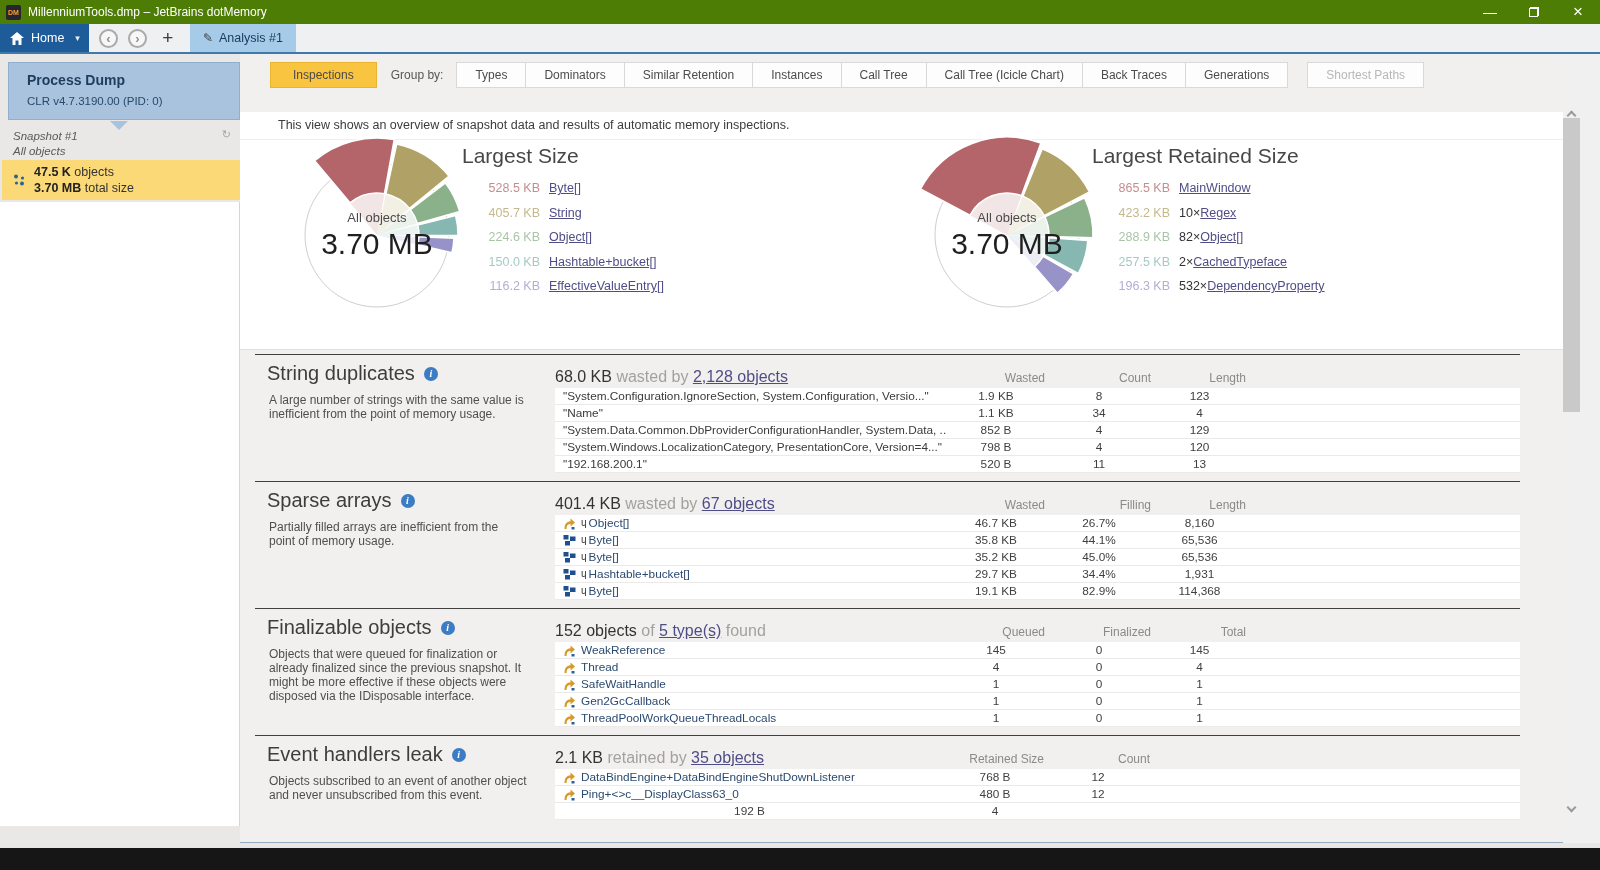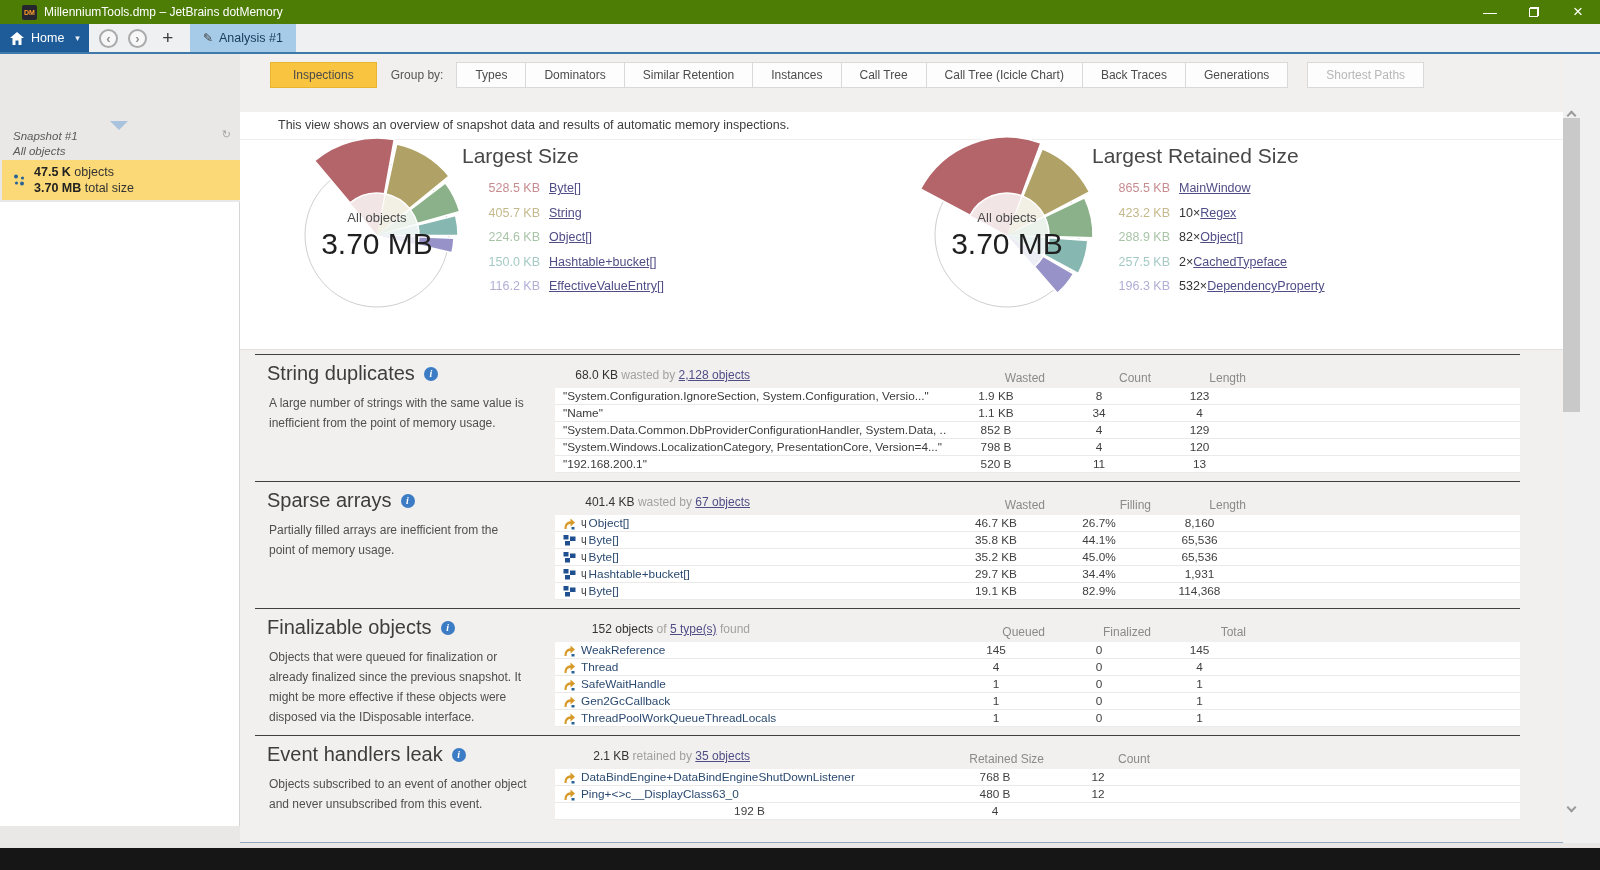--- a/index.html
+++ b/index.html
@@ -1,20 +1,20 @@
 <!DOCTYPE html>
 <html><head>
 <meta charset="utf-8">
 <style>
   * { margin:0; padding:0; box-sizing:border-box; }
   html,body { width:1600px; height:870px; overflow:hidden; }
   body { font-family:"Liberation Sans", sans-serif; background:#f0f0f0; position:relative; }
 
   
-  .titlebar { height:24px; background:#4e7d05; display:flex; align-items:center; color:#fff;padding-left:16px; }
+  .titlebar { height:24px; background:#4e7d05; display:flex; align-items:center; color:#fff; }
   .appicon { width:15px; height:15px; margin:0 7px 0 6px; background:#26262e; border-radius:2px;
              display:grid; place-items:center; font-size:7px; font-weight:bold; color:#ff9e2c; }
   .apptitle { font-size:12px; }
   .winbtns { margin-left:auto; display:flex; height:100%; }
   .winbtn { width:44px; display:grid; place-items:center; font-size:14px; color:#fff; }
   .restore-ic { position:relative; width:10px; height:10px; }
   .restore-ic:before { content:""; position:absolute; right:0; top:0; width:7px; height:7px; border:1px solid #fff; }
   .restore-ic:after  { content:""; position:absolute; left:0; bottom:0; width:7px; height:7px; border:1px solid #fff; background:#4e7d05; }
 
   
@@ -70,24 +70,24 @@
   .lcount { color:#333; }
   .legend a { color:#4f4d86; text-decoration:underline; }
 
   .sections { position:absolute; top:300px; left:15px; right:43px; bottom:0; }
   .section { position:relative; border-top:1px solid #404040; height:127px; }
   .section:last-child { height:auto; }
   .sec-title { position:absolute; left:12px; top:7px; font-size:20px; color:#3d3d3d; }
   .info-i { display:inline-block; width:14px; height:14px; border-radius:50%; background:#3b7cc4; color:#fff;
             font-size:10px; font-style:italic; font-family:"Liberation Serif",serif; text-align:center; line-height:14px;
             margin-left:9px; vertical-align:3px; font-weight:bold; }
-  .sec-desc { position:absolute; left:14px; top:38px; width:258px; font-size:12px; color:#4f4f4f; line-height:20px; }
+  .sec-desc { position:absolute; left:14px; top:38px; width:258px; font-size:12px; color:#4f4f4f; line-height:14px; }
   .sec-table { position:absolute; left:300px; right:0; top:12px; }
   .thead { position:relative; height:21px; }
-  .summary { position:absolute; left:0; top:1px; width:195px; text-align:right; font-size:12px; color:#a3a19e; white-space:nowrap; }
+  .summary { position:absolute; left:0; top:1px; width:195px; text-align:right; font-size:16px; color:#a3a19e; white-space:nowrap; }
   .summary .sv { color:#333; }
   .summary a { color:#4f4d86; text-decoration:underline; }
   .cols { display:grid; height:21px; font-size:12px; color:#8a8a8a; align-items:center; }
   .cols > div { text-align:right; padding-right:2px; }
   .trow { display:grid; height:17px; line-height:16px; background:#fff; border-bottom:1px solid #eceae8; font-size:11.8px; color:#3f3f3f; align-items:center; }
   .trow .num { text-align:center; padding-right:2px; }
   .tname { padding-left:8px; display:flex; align-items:center; gap:5px; overflow:hidden; white-space:nowrap; }
   .nm-quoted { color:#3a3a3a; } .nm-type { color:#2b4a70; }
   .tprefix { font-size:10px; color:#333; margin-right:-3px; }
   .row-ic { display:inline-flex; width:13px; height:13px; flex:0 0 13px; }
@@ -139,20 +139,24 @@
     </div>
   <div class="plusbtn"><span>+</span></div>
   <div class="analysis-tab">
     <span class="pencil">✎</span>
     <span>Analysis #1</span>
   </div>
 </div>
 <div class="blueline"></div>
 
 <div class="sidebar">
+  <div class="proc-card">
+    <div class="proc-title">Process Dump</div>
+    <div class="proc-sub">CLR v4.7.3190.00 (PID: 0)</div>
+  </div>
   <div class="notch"></div>
   <div class="snapblock">
     <div>Snapshot #1</div>
     <div>All objects</div>
   </div>
   <div class="snap-opt">↻</div>
   <div class="sel-item">
     <svg class="dots-ic" width="14" height="14" viewBox="0 0 14 14">
       <circle cx="4" cy="3.5" r="2" fill="#2a6496"></circle>
         <circle cx="10.5" cy="5" r="1.6" fill="#2a6496"></circle>

